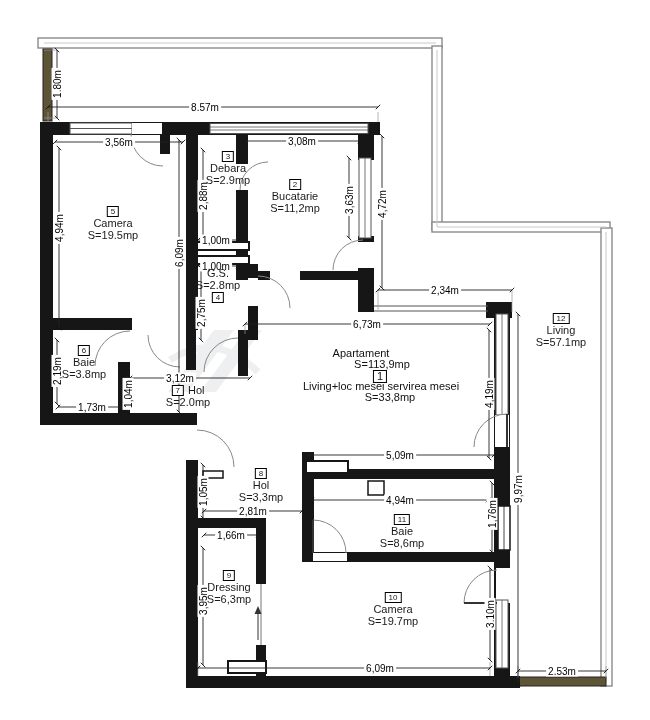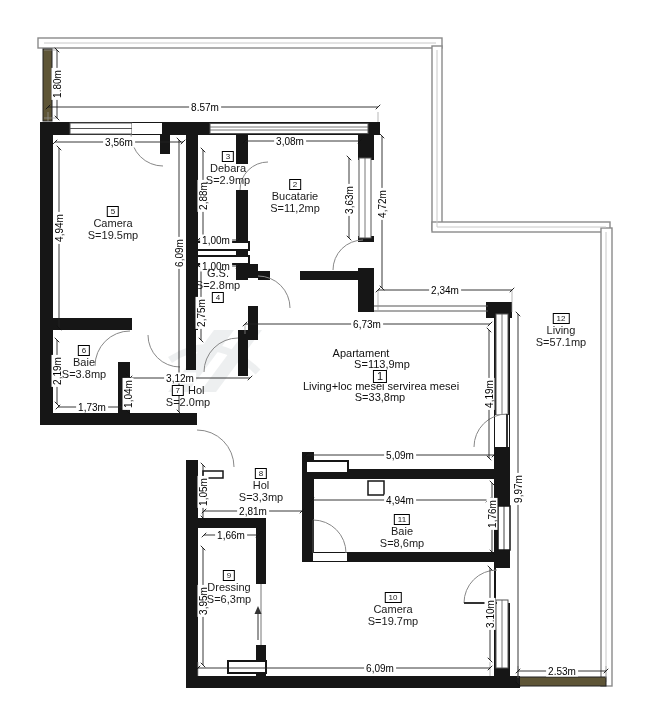--- a/index.html
+++ b/index.html
@@ -188,21 +188,21 @@
     <line x1="203" y1="548" x2="203" y2="665" marker-start="url(#tick)" marker-end="url(#tick)"></line>
     <line x1="490" y1="568" x2="490" y2="660" marker-start="url(#tick)" marker-end="url(#tick)"></line>
   </g>
 </svg>
 
 <div class="overlay">
 
   <span class="dim v" style="left:57px;top:84px">1.80m</span>
   <span class="dim" style="left:205px;top:107px">8.57m</span>
   <span class="dim" style="left:119px;top:142px">3,56m</span>
-  <span class="dim" style="left:290px;top:141px">3,08m</span>
+  <span class="dim" style="left:302px;top:141px">3,08m</span>
   <span class="dim v" style="left:203px;top:196px">2,88m</span>
   <span class="dim v" style="left:349px;top:200px">3,63m</span>
   <span class="dim v" style="left:382px;top:204px">4,72m</span>
   <span class="dim v" style="left:59px;top:228px">4,94m</span>
   <span class="dim v" style="left:179px;top:253px">6,09m</span>
   <span class="dim" style="left:216px;top:240px">1,00m</span>
   <span class="dim" style="left:216px;top:266px">1,00m</span>
   <span class="dim v" style="left:201px;top:313px">2,75m</span>
   <span class="dim" style="left:445px;top:290px">2,34m</span>
   <span class="dim" style="left:367px;top:324px">6,73m</span>
@@ -258,21 +258,21 @@
       <span class="numbox">7</span>
       <span class="rname">Hol</span>
     </div>
     <div class="rarea">S=2.0mp</div>
   </div>
 
   <span class="apline" style="left:361px;top:348px">Apartament</span>
   <span class="apline" style="left:382px;top:359px">S=113,9mp</span>
   <span class="apline numbox" style="position:absolute;left:380px;top:370px;transform:translate(-50%,0)">1</span>
   <span class="apline" style="left:381px;top:381px">Living+loc mesei servirea mesei</span>
-  <span class="apline" style="left:380px;top:392px">S=33,8mp</span>
+  <span class="apline" style="left:390px;top:392px">S=33,8mp</span>
 
   <div class="room" style="left:561px;top:312px">
     <span class="numbox">12</span>
     <div class="rname">Living</div>
     <div class="rarea">S=57.1mp</div>
   </div>
 
   <div class="room" style="left:261px;top:467px">
     <span class="numbox">8</span>
     <div class="rname">Hol</div>

